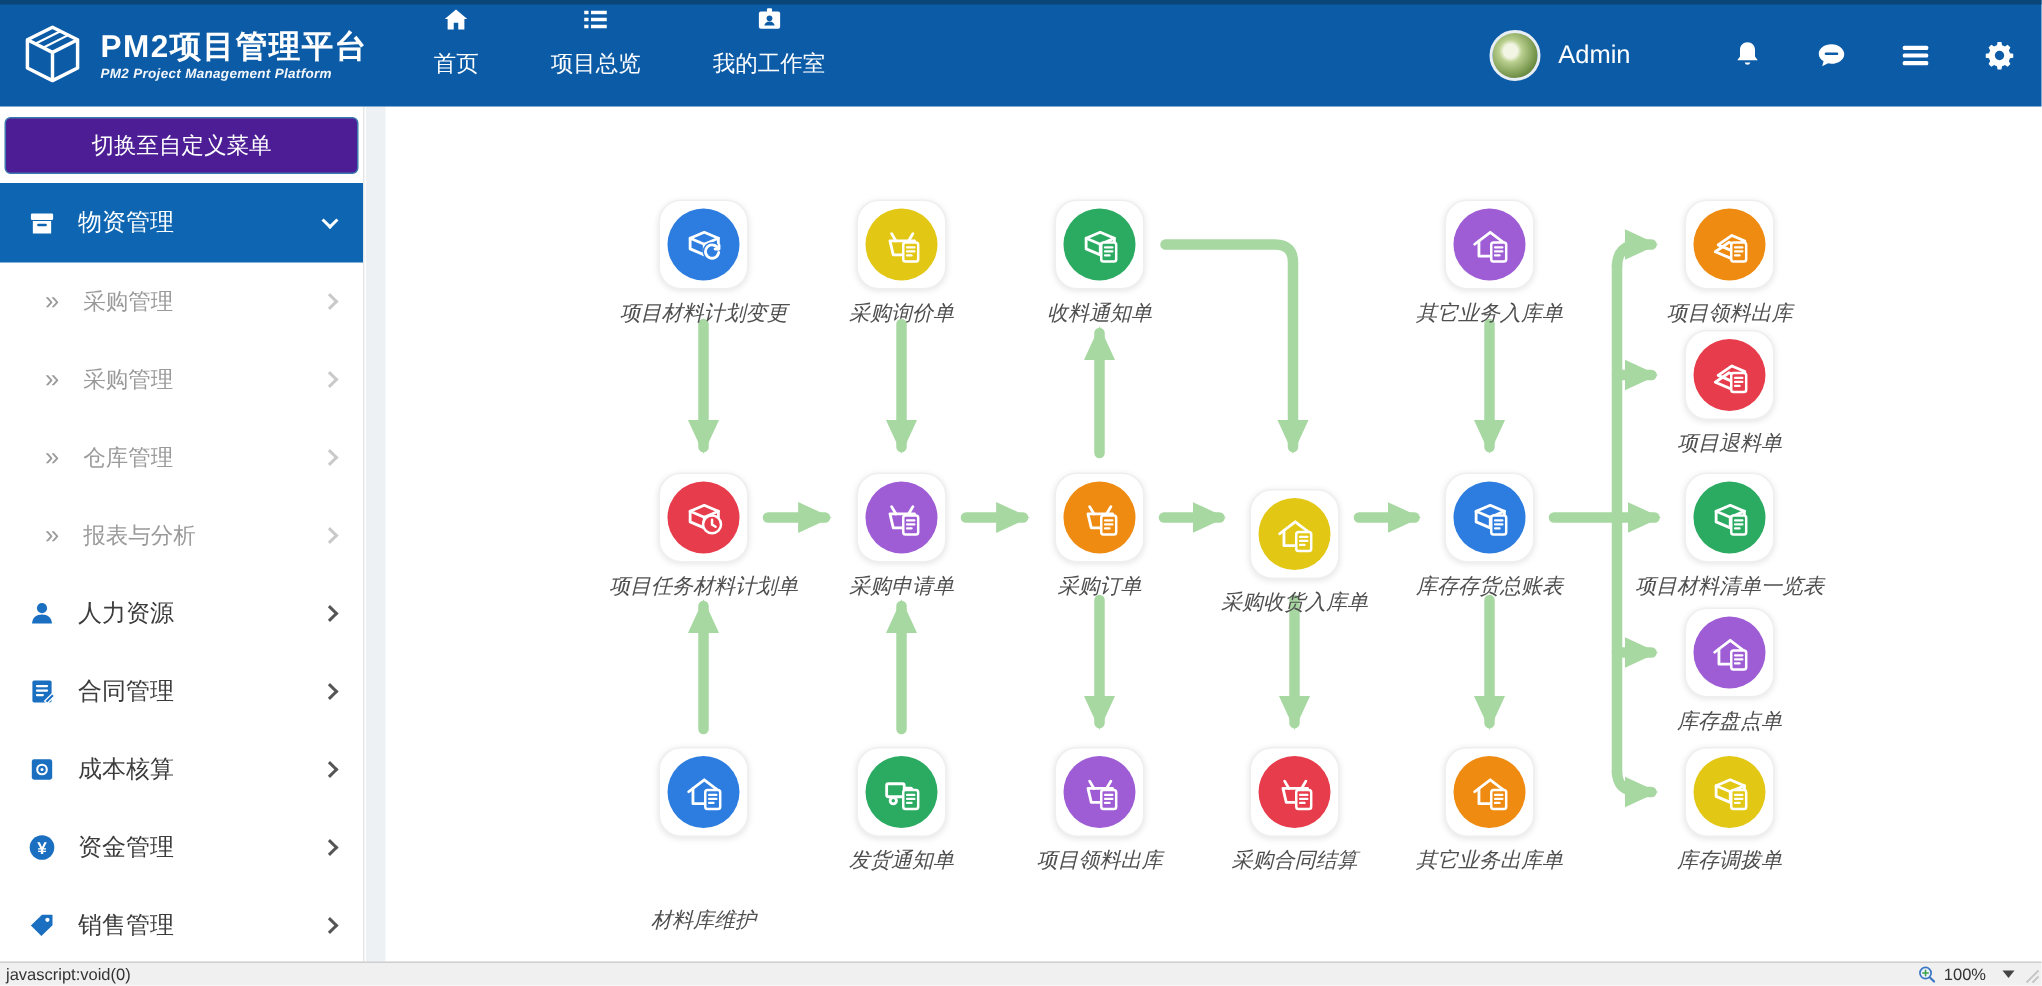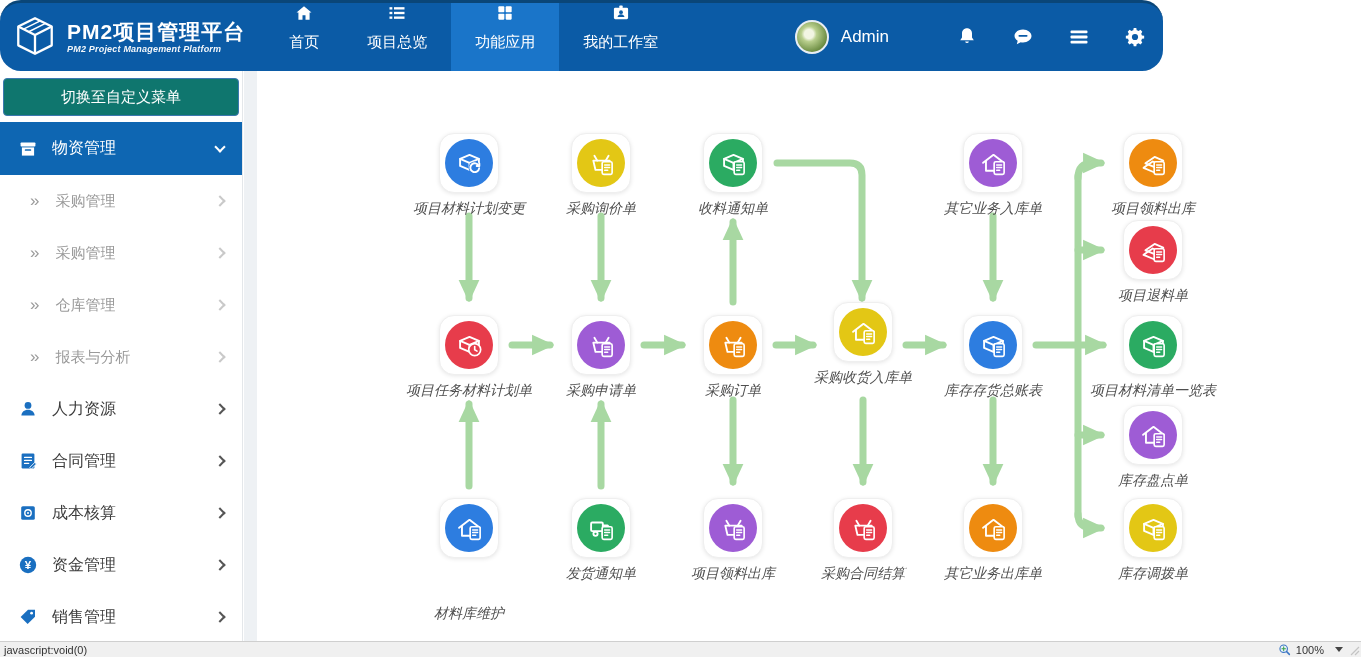--- a/index.html
+++ b/index.html
@@ -1,43 +1,43 @@
 <!DOCTYPE html>
 <html><head>
 <meta charset="utf-8">
 <style>
   * { margin:0; padding:0; box-sizing:border-box; }
   html,body { width:1361px; height:657px; overflow:hidden;
     font-family:"Liberation Sans", sans-serif; background:#fff; }
 
   
-  .navbar { position:absolute; left:0; top:0; width:1163px; height:71px;
+  .navbar { position:absolute; left:0; top:0; width:1361px; height:71px;
     background:#0b5ba6; border-top:3px solid #0a4678;
-    display:flex; align-items:stretch; color:#fff; z-index:30;border-radius:21px; }
+    display:flex; align-items:stretch; color:#fff; z-index:30; }
   .logo { display:flex; align-items:center; padding:0 14px 0 12px; }
   .logo svg { width:46px; height:46px; margin-right:9px; }
   .logo-title { font-size:21px; font-weight:bold; letter-spacing:1px; line-height:1.1; }
   .logo-sub { font-size:9px; font-weight:bold; letter-spacing:.2px; opacity:.95;font-style:italic; }
   .nav-items { display:flex; align-items:stretch; margin-left:6px; }
   .nav-item { display:flex; align-items:center; gap:10px; padding:0 24px;
     font-size:15px; cursor:pointer;flex-direction:column; }
   .nav-item.active { background:#1a75c9; }
   .nav-item svg { width:20px; height:20px; }
   .nav-right { margin-left:auto; display:flex; align-items:center; padding-right:16px; }
   .avatar { width:34px; height:34px; border-radius:50%; border:2px solid #e8eef5;
     background:radial-gradient(circle at 40% 40%, #f2f5e3 0 18%, #b9cf8e 30%, #6f8f45 70%, #465f2a 100%);
     margin-right:12px; }
   .admin-name { font-size:17px; margin-right:34px; }
   .icon-btn { width:24px; height:24px; margin-left:32px; cursor:pointer; }
   .icon-btn svg { width:24px; height:24px; }
 
   
   .sidebar { position:absolute; left:0; top:71px; bottom:14px; width:243px;
     background:#fff; border-right:1px solid #e4e7ea; z-index:20; }
-  .switch-btn { margin:7px 3px 6px 3px; height:38px; background:#0f766e;
+  .switch-btn { margin:7px 3px 6px 3px; height:38px; background:#4c1d95;
     border:1px solid #3c78b0; border-radius:4px; color:#fff; font-size:15px;
     display:flex; align-items:center; justify-content:center; cursor:pointer; }
   .group-active { height:53px; background:#0e66b2; color:#fff; display:flex;
     align-items:center; padding:0 18px; font-size:16px; cursor:pointer; }
   .group-active svg { width:20px; height:20px; margin-right:14px; }
   .chev { width:8px; height:8px; border-right:2px solid; border-bottom:2px solid;
     display:inline-block; }
   .chev.down { transform:rotate(45deg); margin-top:-4px; }
   .chev.right { transform:rotate(-45deg); }
   .spacer { flex:1; }
@@ -106,31 +106,20 @@
         <g fill="#fff">
             <rect x="3" y="5" width="3.4" height="2.8"></rect>
             <rect x="8.4" y="5" width="12.6" height="2.8"></rect>
         <rect x="3" y="10.6" width="3.4" height="2.8"></rect>
             <rect x="8.4" y="10.6" width="12.6" height="2.8"></rect>
         <rect x="3" y="16.2" width="3.4" height="2.8"></rect>
             <rect x="8.4" y="16.2" width="12.6" height="2.8"></rect>
           </g>
       </svg>
       <span>项目总览</span>
-    </div>
-    <div class="nav-item active">
-      <svg viewBox="0 0 24 24">
-        <g fill="#fff">
-            <rect x="4" y="4" width="7.2" height="7.2" rx="1"></rect>
-            <rect x="12.8" y="4" width="7.2" height="7.2" rx="1"></rect>
-        <rect x="4" y="12.8" width="7.2" height="7.2" rx="1"></rect>
-            <rect x="12.8" y="12.8" width="7.2" height="7.2" rx="1"></rect>
-          </g>
-      </svg>
-      <span>功能应用</span>
     </div>
     <div class="nav-item">
       <svg viewBox="0 0 24 24">
         <rect x="10" y="3" width="4" height="3.4" rx="0.8" fill="#fff"></rect>
         <rect x="3.5" y="5.6" width="17" height="13.8" rx="1.6" fill="#fff"></rect>
         <circle cx="12" cy="11" r="2.3" fill="#0b5ba6"></circle>
         <path d="M7.8 16.8c.6-2.1 2.2-3.2 4.2-3.2s3.6 1.1 4.2 3.2z" fill="#0b5ba6"></path>
       </svg>
       <span>我的工作室</span>
     </div>
@@ -427,21 +416,21 @@
             </g>
             <g>
               <rect x="14.6" y="12.4" width="9" height="11.4" rx="1.4" fill="#ee8b10" stroke="#fff" stroke-width="1.5"></rect>
               <path d="M16.9 15.3h4.4M16.9 17.7h4.4M16.9 20.1h2.7" stroke="#fff" stroke-width="1.4" stroke-linecap="round"></path>
             </g>
           </svg>
         </div>
       </div>
       <div class="flow-label">采购订单</div>
     </div>
-    <div class="flow-node" style="left: 863px; top: 332px;">
+    <div class="flow-node" style="left: 863px; top: 356px;">
       <div class="tile">
         <div class="circ" style="background:#e3c715">
           <svg viewBox="0 0 28 28">
             <g fill="none" stroke="#fff" stroke-width="1.7" stroke-linecap="round" stroke-linejoin="round">
               <path d="M4.6 13.4 14 6.2l9.4 7.2"></path>
               <path d="M7.2 11.6v9h13.6v-9"></path>
             </g>
             <g>
               <rect x="14.6" y="12.4" width="9" height="11.4" rx="1.4" fill="#e3c715" stroke="#fff" stroke-width="1.5"></rect>
               <path d="M16.9 15.3h4.4M16.9 17.7h4.4M16.9 20.1h2.7" stroke="#fff" stroke-width="1.4" stroke-linecap="round"></path>

